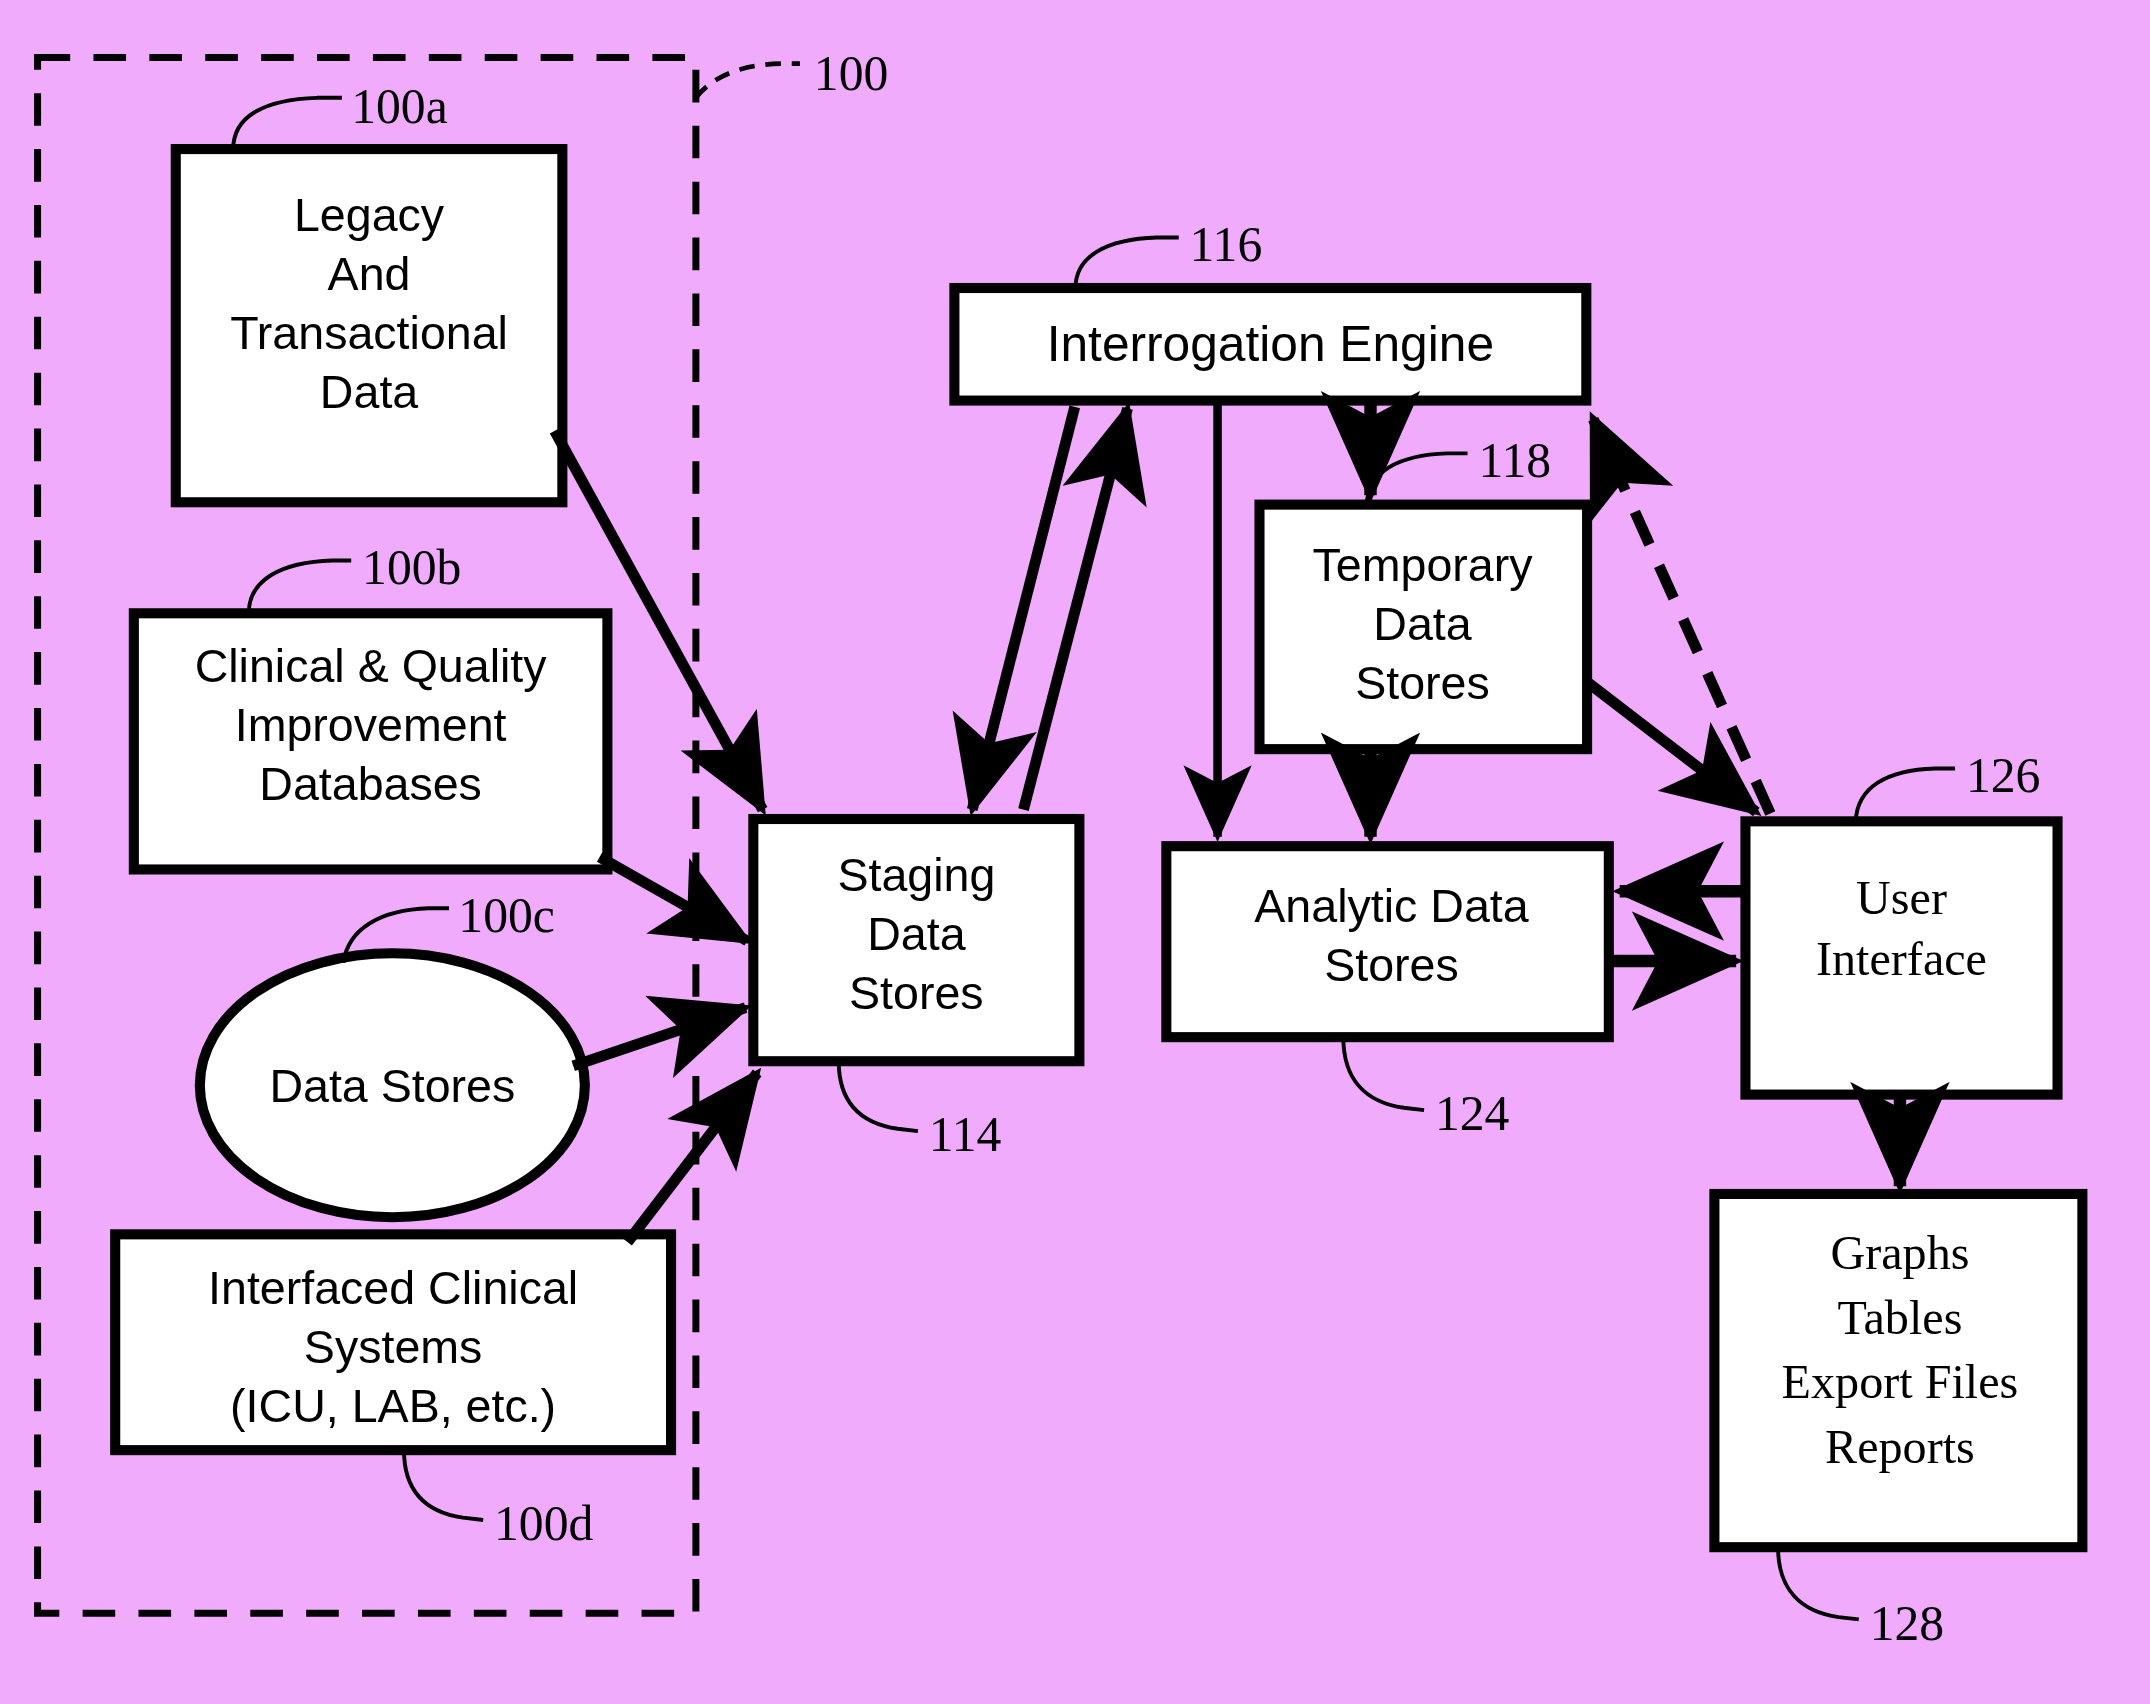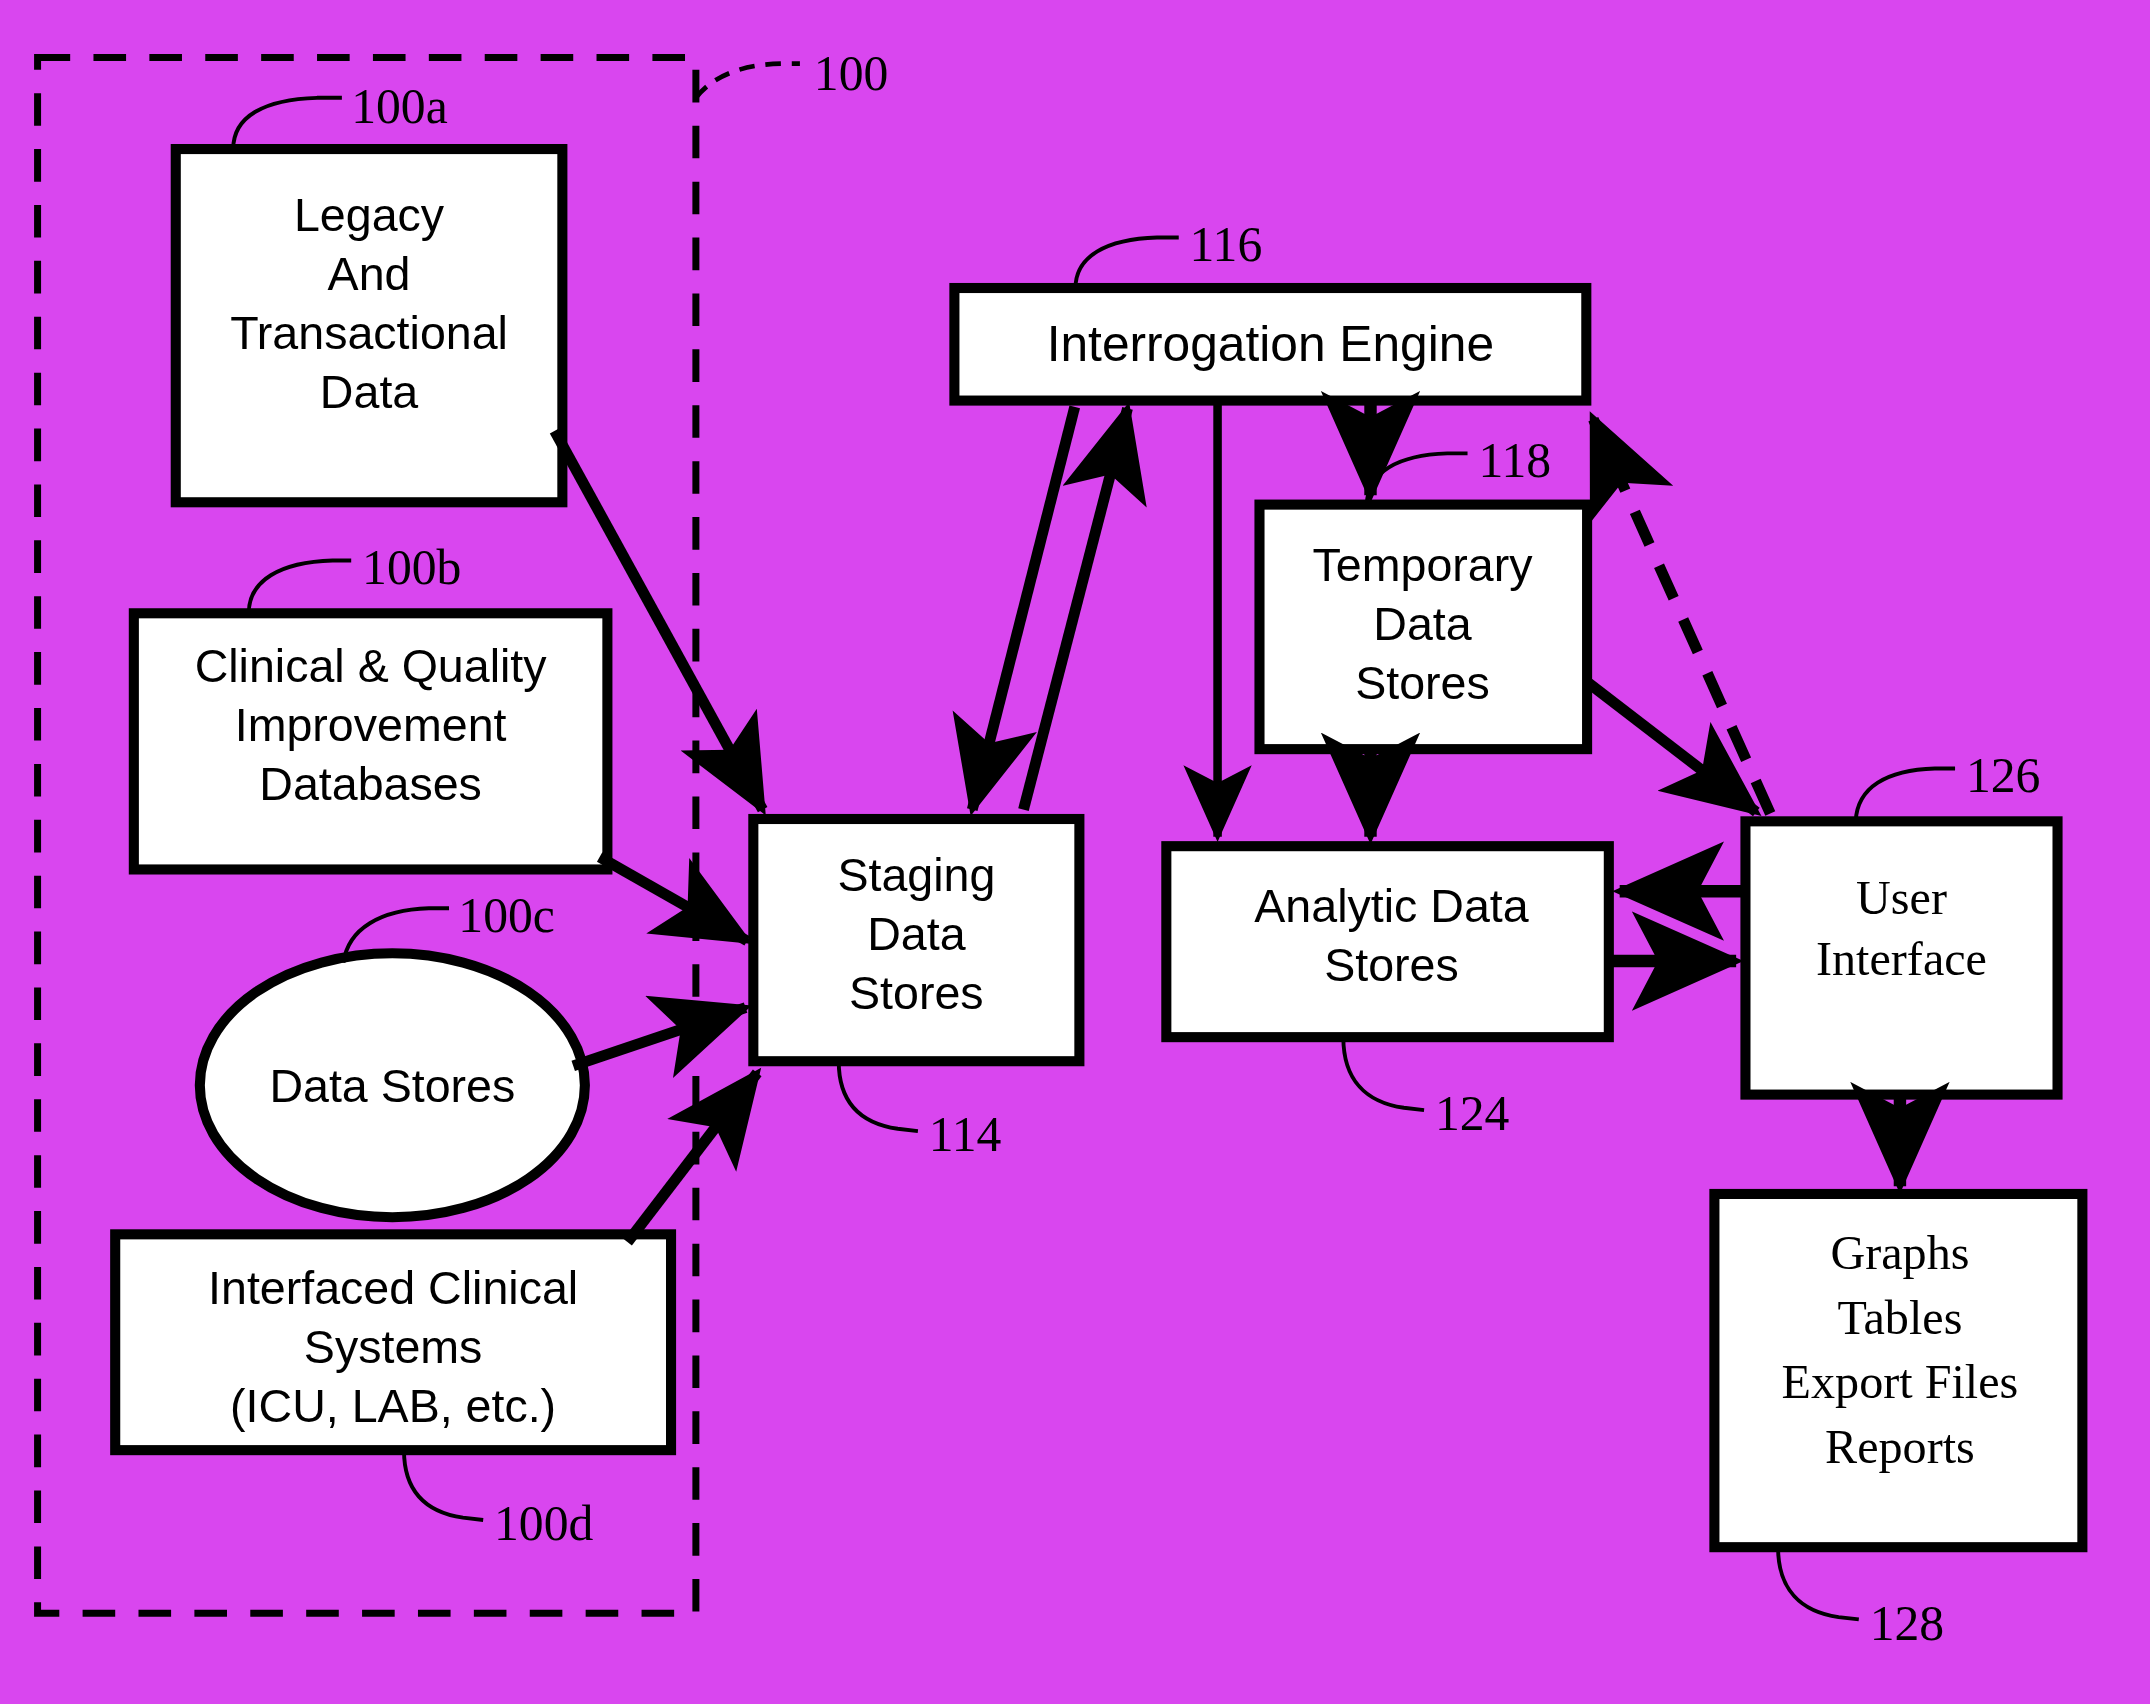--- a/index.html
+++ b/index.html
@@ -1,18 +1,18 @@
 <!DOCTYPE html>
 <html style="font-size:12.4px"><head>
 <meta charset="utf-8">
 <style>
   html,body{margin:0;padding:0;background:#ffffff;}
   body{width:2151px;height:1704px;overflow:hidden;
        font-family:"Liberation Sans",sans-serif;}
-  #fig{position:relative;width:2151px;height:1704px;background:#d946ef;}
+  #fig{position:relative;width:2151px;height:1704px;background:#f0abfc;}
   svg{position:absolute;top:0;left:0;width:2151px;height:1704px;display:block;}
   .node-label{font-family:"Liberation Sans",sans-serif;font-weight:400;fill:#000;}
   .node-label-serif{font-family:"Liberation Serif",serif;font-weight:400;fill:#000;}
   .ref-num{font-family:"Liberation Serif",serif;fill:#000;}
   text{dominant-baseline:alphabetic;}
 </style>
 </head>
 <body>
 
 <div id="fig">

